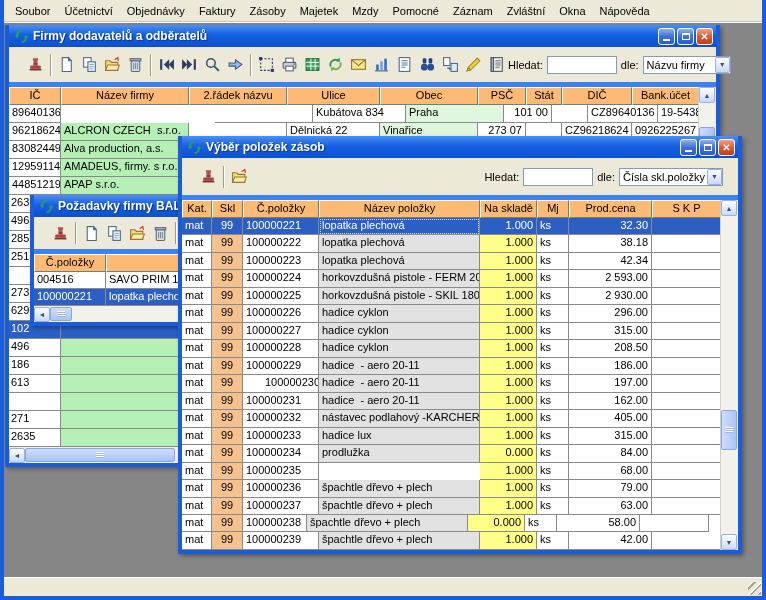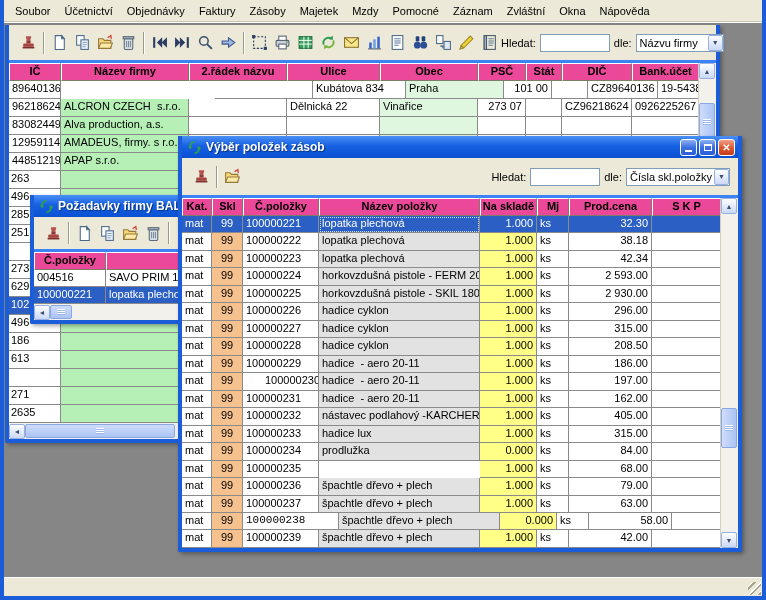--- a/index.html
+++ b/index.html
@@ -41,41 +41,41 @@
     white-space:nowrap;overflow:hidden;}
   .wicon svg{width:15px;height:15px;display:block;}
   .twbtn{width:17px;height:17px;border:1px solid #fff;border-radius:3px;box-sizing:border-box;margin-left:2px;
     background:linear-gradient(180deg,#8fb0f2 0%,#3c6fe0 50%,#2a5cd8 100%);
     display:flex;align-items:center;justify-content:center;color:#fff;}
   .twbtn.close{background:linear-gradient(180deg,#f0a088 0%,#dd5b35 50%,#c43b1c 100%);}
   .twbtn.min::before{content:"";width:7px;height:2px;background:#fff;margin-top:8px;}
   .twbtn.max::before{content:"";width:8px;height:7px;border:1.5px solid #fff;border-top-width:2.5px;box-sizing:border-box;}
   .twbtn.close::before{content:"\2715";font-size:10px;font-weight:bold;}
   
-  .wtoolbar{background:#ece9d8;display:flex;align-items:center;padding:2px 8px;border-bottom:3px solid #3b82f6;}
+  .wtoolbar{background:#ece9d8;display:flex;align-items:center;padding:2px 15px;border-bottom:5px solid #3b82f6;}
   .tbicon{width:23px;height:22px;display:flex;align-items:center;justify-content:center;}
   .tbicon svg{width:17px;height:17px;}
   .tbsep{width:0;height:22px;border-left:1px solid #9d9a87;border-right:1px solid #fff;margin:0 3px;}
   .tbright{margin-left:auto;display:flex;align-items:center;gap:4px;}
   .tblabel{color:#000;}
   .tbinput{width:70px;height:18px;border:1px solid #7f9db9;background:#fff;box-sizing:border-box;
     font-family:"Liberation Sans",sans-serif;font-size:11px;padding:0 2px;}
   .dropdown{height:18px;border:1px solid #7f9db9;background:#fff;display:flex;align-items:center;box-sizing:border-box;}
   .dropdown .ddtext{padding:0 3px;white-space:nowrap;overflow:hidden;}
   .ddarrow{width:15px;height:16px;margin-left:auto;border:1px solid #98b1e4;border-radius:2px;box-sizing:border-box;
     background:linear-gradient(180deg,#fdfefe,#cbd8f6);display:flex;align-items:center;justify-content:center;
     color:#39506e;font-size:7px;}
   .ddarrow::before{content:"\25BC";}
   
   .wtable{display:flex;background:#fff;}
   .tcols{flex:1;display:flex;flex-direction:column;overflow:hidden;}
   .thead{display:flex;flex:0 0 18px;}
-  .th{background:#ec4899;border-top:1px solid #fff;border-left:1px solid #fff;border-right:1px solid #7c7c68;
+  .th{background:#fdba74;border-top:1px solid #fff;border-left:1px solid #fff;border-right:1px solid #7c7c68;
     border-bottom:1px solid #7c7c68;box-sizing:border-box;text-align:center;line-height:15px;overflow:hidden;
-    white-space:nowrap;flex:0 0 auto;font-weight:bold;}
+    white-space:nowrap;flex:0 0 auto;}
   .tbody{display:flex;flex-direction:column;background:#fff;}
   .trow{display:flex;flex:1 1 0;min-height:0;}
   .td{border-right:1px solid #8a8a8a;border-bottom:1px solid #8a8a8a;box-sizing:border-box;padding:1px 3px 0 3px;
     white-space:pre;overflow:hidden;flex:0 0 auto;background:#fff;}
   .td.right{text-align:right;}
   .td.center{text-align:center;}
   .td.green{background:#b6f0b6;}
   .td.ltgreen{background:#def7de;}
   .td.skl{background:#f5c28f;}
   .td.namecol{background:#e2e2e2;}
@@ -124,20 +124,32 @@
       <span class="menuitem">Pomocné</span>
       <span class="menuitem">Záznam</span>
       <span class="menuitem">Zvláštní</span>
       <span class="menuitem">Okna</span>
       <span class="menuitem">Nápověda</span>
     </div>
 
   <div class="mdi">
 
     <div class="win" id="win-firmy" style="left:1px;top:2px;width:715px;z-index:1;">
+      <div class="wtitle">
+        <span class="wicon">
+          <svg viewBox="0 0 16 16">
+              <path d="M8 1C4.5 1 2.3 3.8 2.2 6.6L.8 6.2 3 10l2.6-2.9-1.5-.4C4.4 4.6 6 3 8 3z" fill="#2e9e53"></path>
+              <path d="M8 15c3.5 0 5.7-2.8 5.8-5.6l1.4.4L13 6l-2.6 2.9 1.5.4C11.6 11.4 10 13 8 13z" fill="#2e9e53"></path>
+            </svg>
+        </span>
+        <span class="ttext">Firmy dodavatelů a odběratelů</span>
+        <span class="twbtn min"></span>
+        <span class="twbtn max"></span>
+        <span class="twbtn close"></span>
+      </div>
       <div class="wtoolbar" style="height:31px;">
         <span id="firmy-icons" style="display:flex;align-items:center;">
             <span class="tbicon">
               <svg viewBox="0 0 16 16">
                 <path d="M6 2h4c.5 0 .6.5.5 1L9.6 6H6.4L5.5 3c-.1-.5 0-1 .5-1z" fill="#b5524e"></path>
                 <rect x="6" y="6" width="4" height="3" fill="#8f3a37"></rect>
                 <rect x="3" y="9" width="10" height="3" rx="1" fill="#a8453f"></rect>
                 <rect x="2.5" y="12" width="11" height="1.6" fill="#7c2f2c"></rect>
               </svg>
             </span>
@@ -832,21 +844,21 @@
                 <span class="td" style="width: 76px;">100000237</span>
                 <span class="td namecol" style="width: 161px;">špachtle dřevo + plech</span>
                 <span class="td stock" style="width: 57px;">1.000</span>
                 <span class="td" style="width: 32px;">ks</span>
                 <span class="td right" style="width: 83px;">63.00</span>
                 <span class="td" style="width: 69px;"></span>
               </div>
               <div class="trow">
                 <span class="td" style="width: 30px;">mat</span>
                 <span class="td skl center" style="width: 31px;">99</span>
-                <span class="td" style="width: 96px; font-family: Liberation Mono, monospace;">100000238</span>
+                <span class="td" style="width: 64px;">100000238</span>
                 <span class="td namecol" style="width: 161px;">špachtle dřevo + plech</span>
                 <span class="td stock" style="width: 57px;">0.000</span>
                 <span class="td" style="width: 32px;">ks</span>
                 <span class="td right" style="width: 83px;">58.00</span>
                 <span class="td" style="width: 69px;"></span>
               </div>
               <div class="trow">
                 <span class="td" style="width: 30px;">mat</span>
                 <span class="td skl center" style="width: 31px;">99</span>
                 <span class="td" style="width: 76px;">100000239</span>

